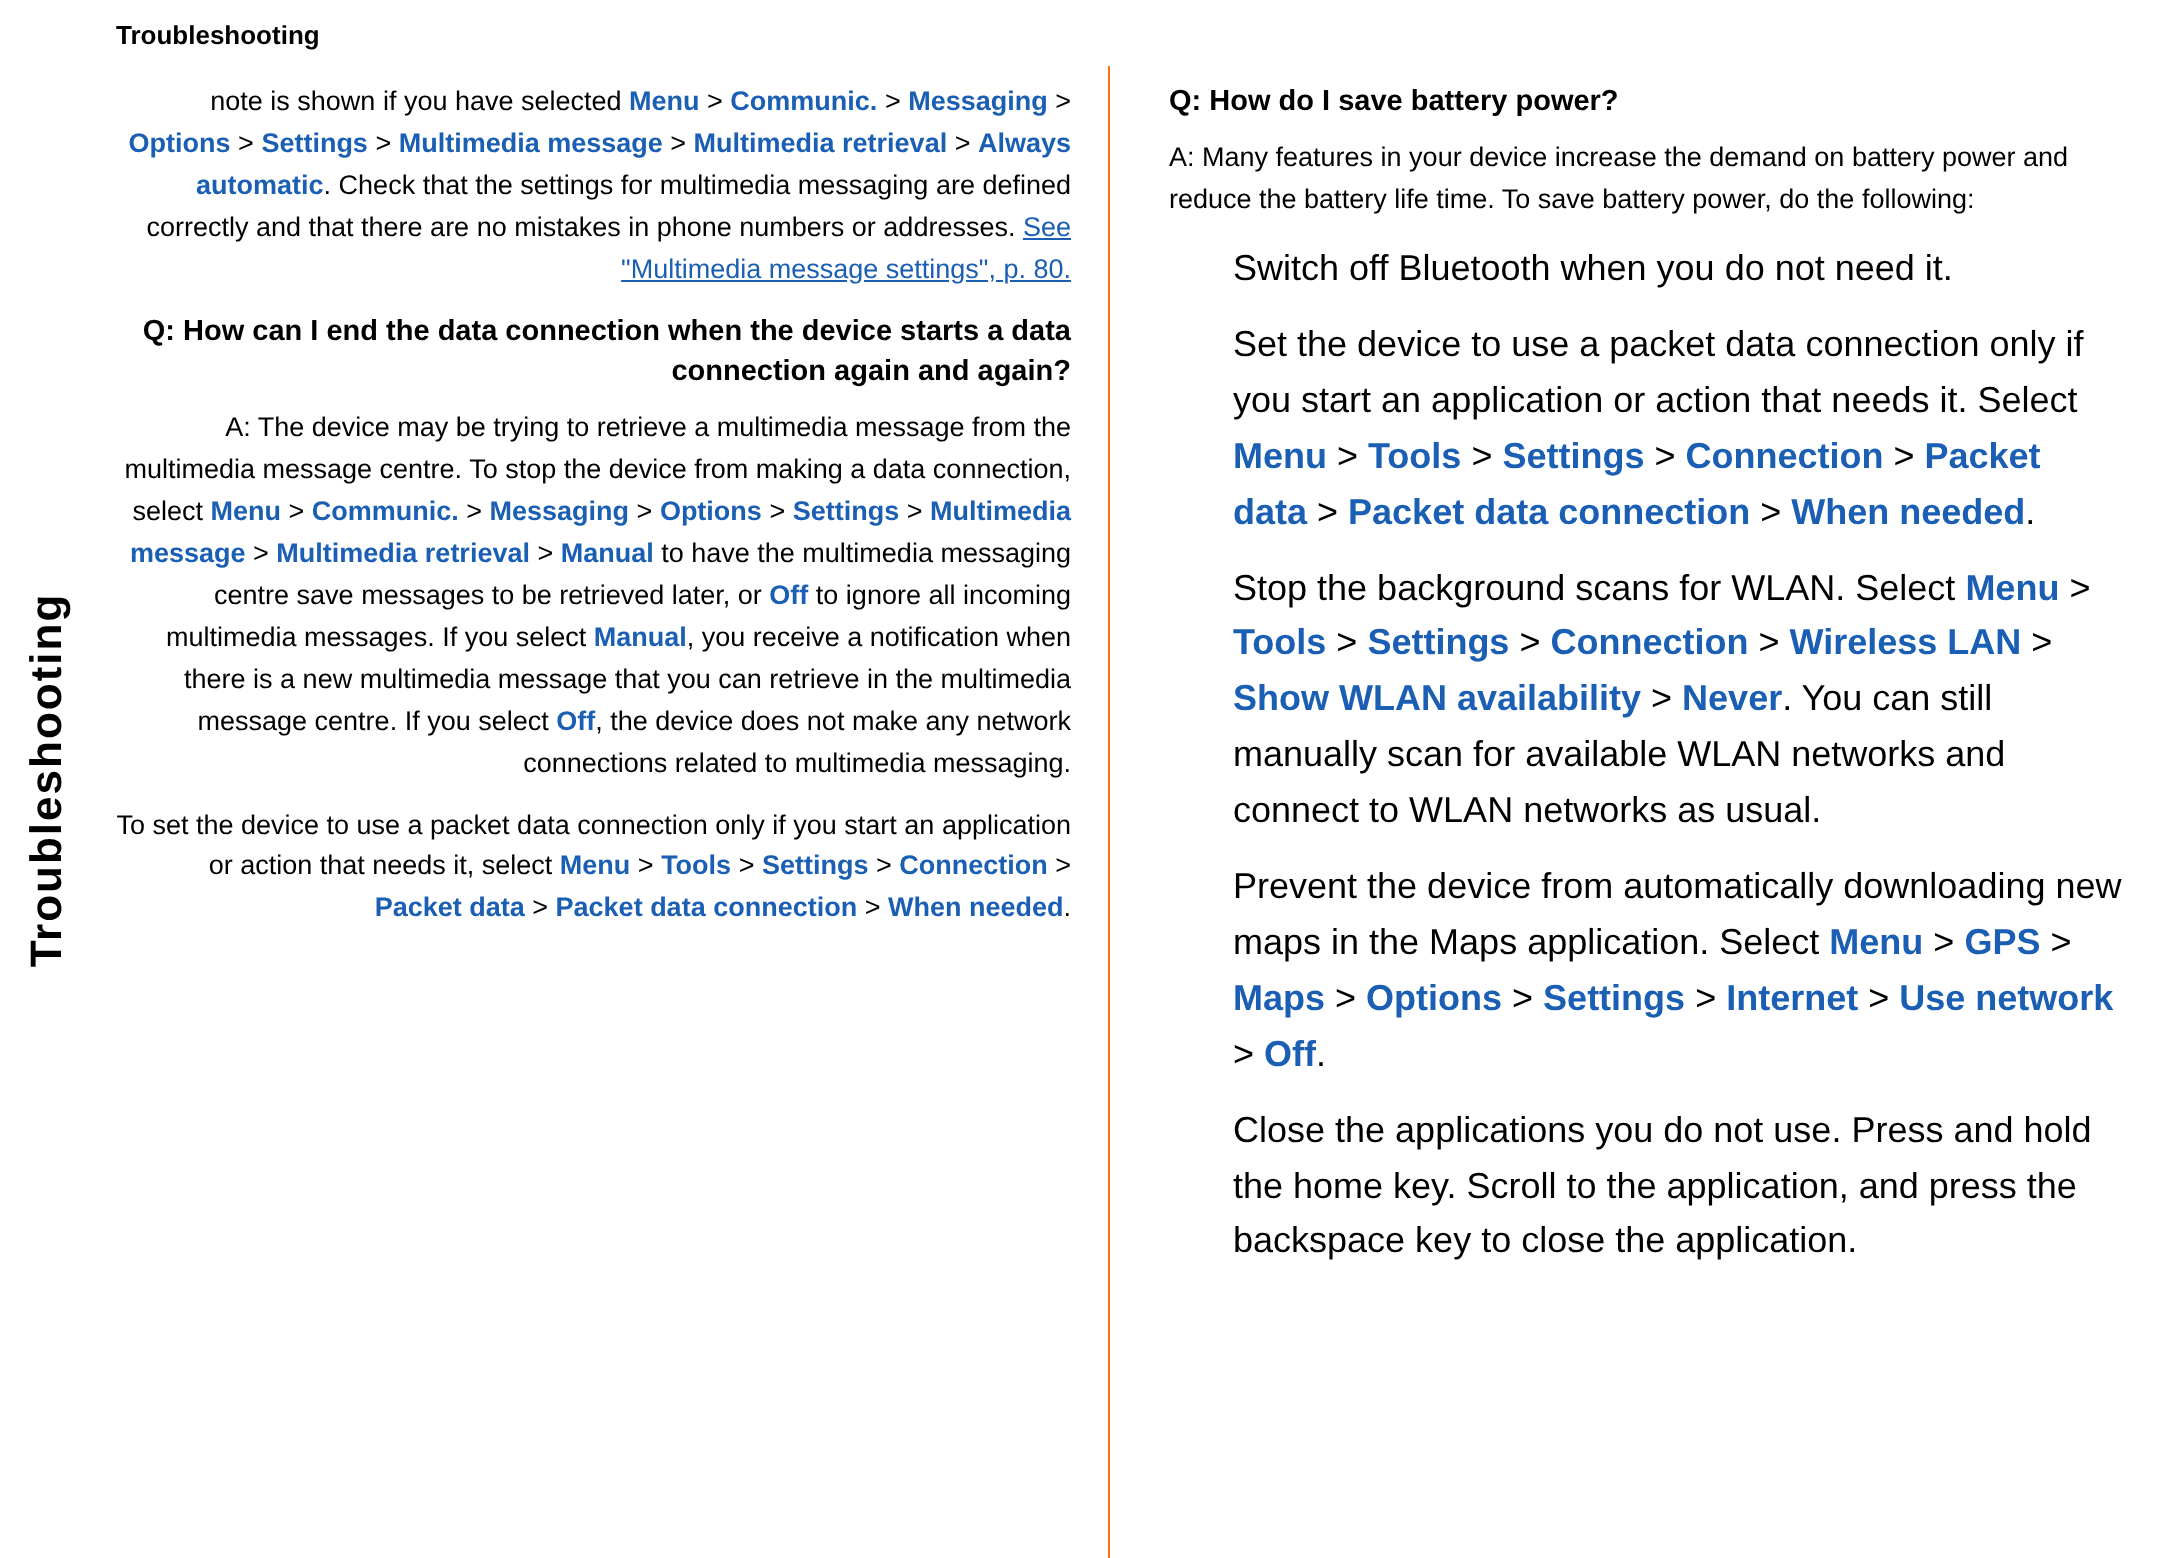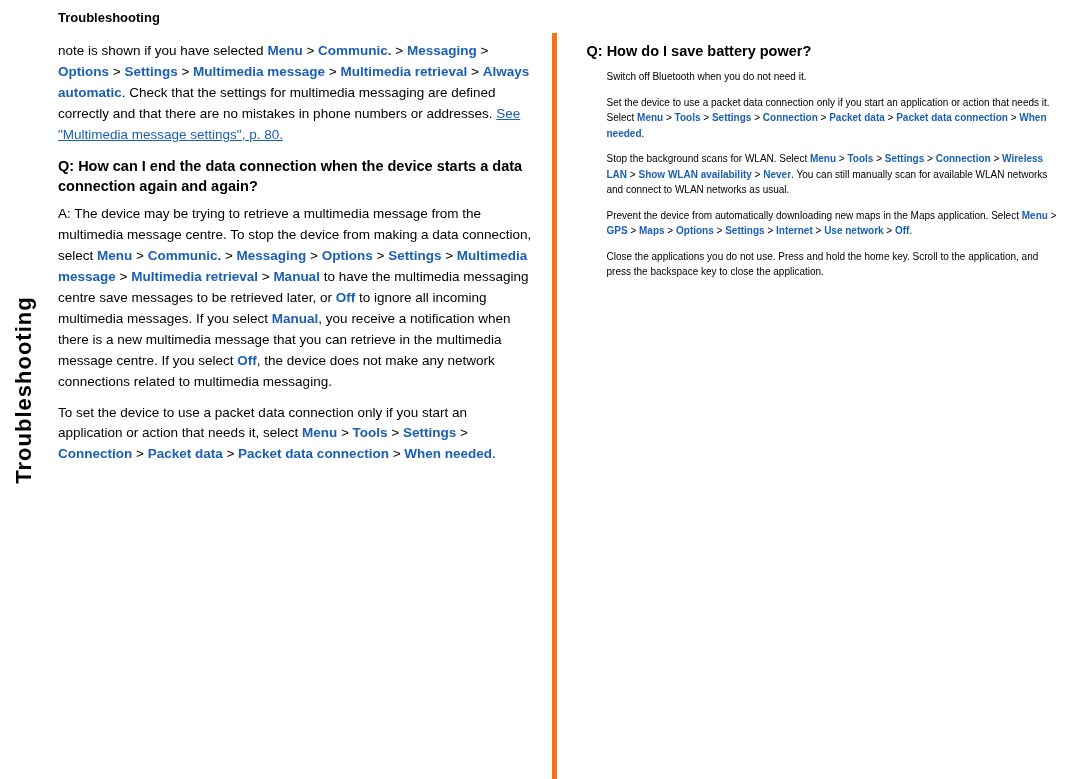--- a/index.html
+++ b/index.html
@@ -52,21 +52,22 @@
     }
     
     .columns {
       display: flex;
       flex: 1;
       padding: 0;
     }
     .col-left {
       flex: 1;
       padding: 8px 18px 8px 10px;
-      border-right: 5px solid #f97316;
+      border-right: 1px solid #f97316;
+      text-align: right;
     }
     .col-right {
       flex: 1;
       padding: 8px 18px 8px 30px;
     }
     
     .page-number {
       font-weight: bold;
       font-size: 15px;
       padding: 8px 10px;
@@ -86,24 +87,24 @@
       font-weight: normal;
       text-decoration: underline;
     }
     .question {
       font-weight: bold;
       font-size: 14.5px;
       margin-bottom: 8px;
       line-height: 1.4;
     }
     .indent-para {
-      margin-left: 20px;
+      margin-left: 32px;
       margin-bottom: 10px;
       line-height: 1.55;
-      font-size: 10px;
+      font-size: 18px;
     }
   </style>
 </head>
 <body>
 
 <div class="page-container">
 
   <div class="sidebar">
     <span class="sidebar-label">Troubleshooting</span>
   </div>
@@ -141,20 +142,23 @@
           data</a> &gt; <a class="link">Packet data connection</a> &gt; <a class="link">When needed</a>.
         </p>
 
 
       </div>
 
       <div class="col-right">
 
         <p class="question">Q: How do I save battery power?</p>
 
+        <p>
+          A: Many features in your device increase the demand on battery power and reduce the battery life time. To save battery power, do the following:
+        </p>
 
         <p class="indent-para">
           Switch off Bluetooth when you do not need it.
         </p>
 
         <p class="indent-para">
           Set the device to use a packet data connection only if you start an application or action that needs it. Select <a class="link">Menu</a> &gt; <a class="link">Tools</a> &gt; <a class="link">Settings</a> &gt; <a class="link">Connection</a> &gt;
           <a class="link">Packet data</a> &gt; <a class="link">Packet data connection</a> &gt; <a class="link">When
           needed</a>.
         </p>

